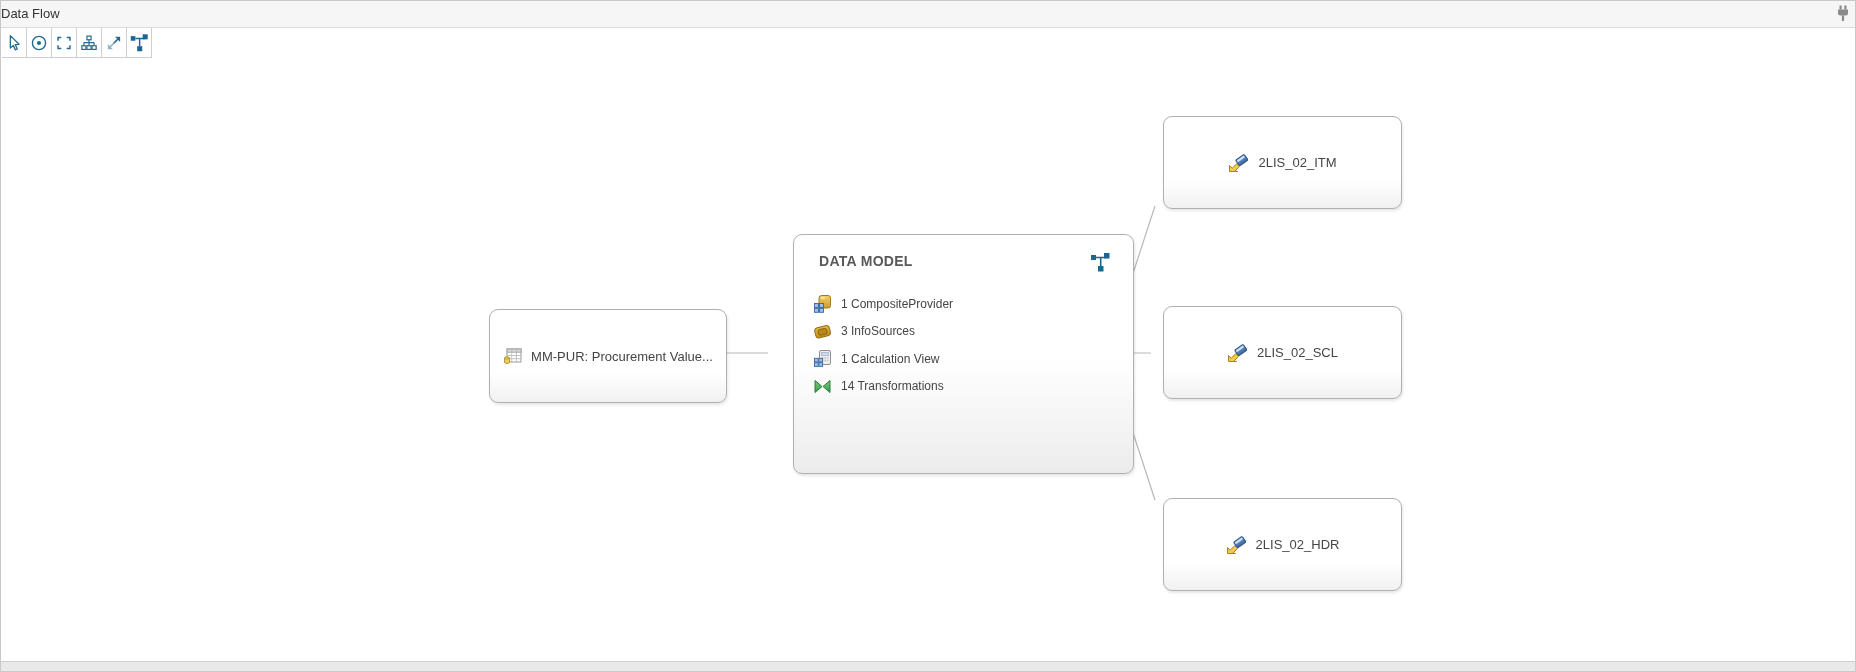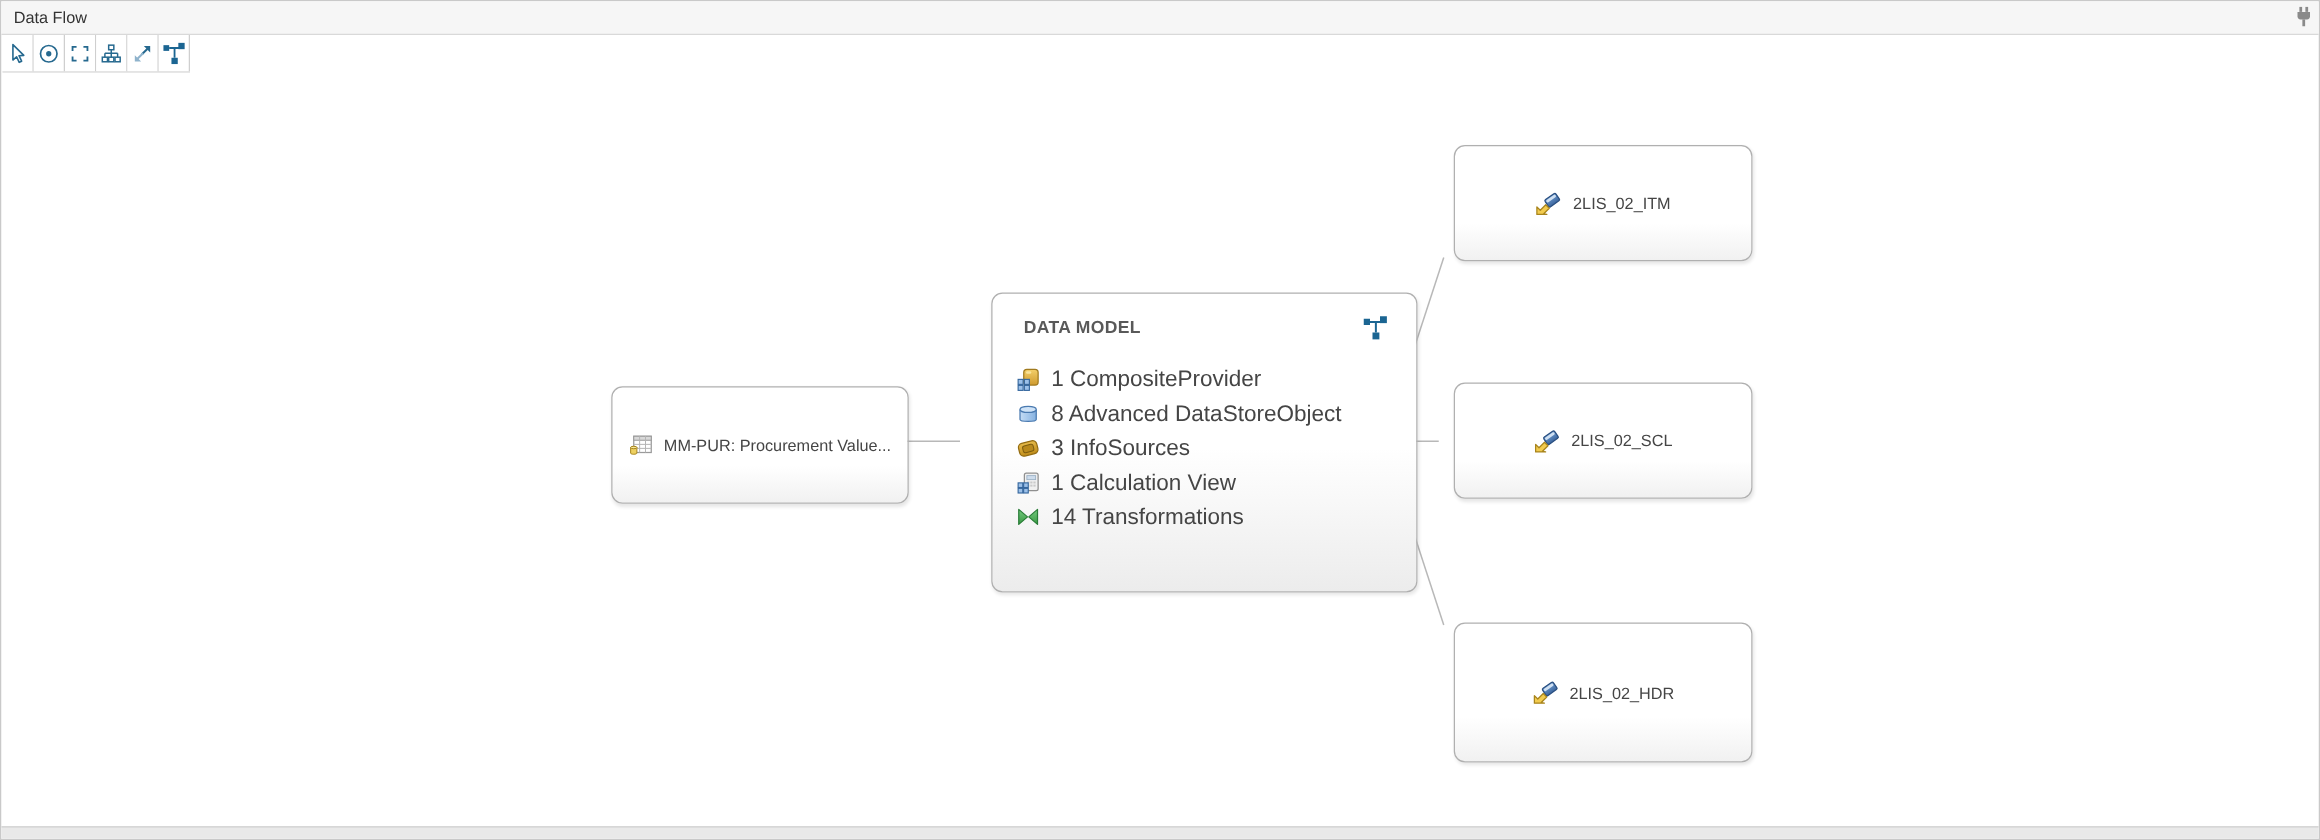--- a/index.html
+++ b/index.html
@@ -7,21 +7,21 @@
   .app {
     position:relative; width:1856px; height:672px; box-sizing:border-box;
     border:1px solid #c9c9c9; background:#fff; overflow:hidden;
   }
   
   .titlebar {
     position:absolute; top:0; left:0; right:0; height:26px;
     background:#f6f6f6; border-bottom:1px solid #d9d9d9; z-index:5;
   }
   .titlebar .title {
-    display:inline-block; padding-left:10px; line-height:26px;
+    display:inline-block; line-height:26px;
     font-size:13px; color:#333;
   }
   .plug { position:absolute; right:5px; top:4px; width:14px; height:17px; cursor:pointer; }
   
   .toolbar {
     position:absolute; top:27px; left:1px; display:flex; z-index:6;
     background:#fff; border-bottom:1px solid #cfcfcf;
   }
   .tool {
     width:25px; height:29px; margin:0; padding:0; background:#fff;
@@ -42,21 +42,21 @@
   .node.leaf { display:flex; align-items:center; justify-content:center; gap:8px;margin-left:12px; }
   .node.leaf .lbl { font-size:13px; color:#454545; white-space:nowrap; }
   .node.big { background:linear-gradient(180deg,#ffffff 52%,#ececec 100%); }
   .dm-title {
     position:absolute; top:18px; left:25px;
     font-size:14px; font-weight:bold; color:#595959; letter-spacing:.3px;
   }
   .dm-corner { position:absolute; top:16px; right:20px; width:25px; height:24px; }
   .dm-list { position:absolute; top:55px; left:19px; right:14px; }
   .dm-row { display:flex; align-items:center; gap:9px; height:27.5px; }
-  .dm-row .lbl { font-size:18px; color:#454545; white-space:nowrap; }
+  .dm-row .lbl { font-size:12px; color:#454545; white-space:nowrap; }
   .icon-box { flex:0 0 auto; display:flex; align-items:center; justify-content:center; }
   
   .hscroll {
     position:absolute; left:0; right:0; bottom:0; height:9px;
     background:#e9e9e9; border-top:1px solid #d0d0d0; z-index:5; cursor:default;
   }
 </style>
 </head>
 <body>
 
@@ -196,29 +196,20 @@
               <rect x="7.8" y="3" width="4.2" height="2" rx="1" fill="#f9e49c"></rect>
               <g fill="#9cc0e8" stroke="#35679e" stroke-width="0.9">
                 <rect x="1.5" y="9.5" width="4" height="4"></rect>
                 <rect x="6.5" y="9.5" width="4" height="4"></rect>
                 <rect x="1.5" y="14.3" width="4" height="4"></rect>
                 <rect x="6.5" y="14.3" width="4" height="4"></rect>
               </g>
             </svg>
           </span>
           <span class="lbl">1 CompositeProvider</span>
-        </div>
-        <div class="dm-row">
-          <span class="icon-box">
-            <svg width="19" height="19" viewBox="0 0 19 19">
-              <path d="M3,5.5 V13.5 c0,2 13,2 13,0 V5.5" fill="url(#cylGrad)" stroke="#4a7ab0" stroke-width="1"></path>
-              <ellipse cx="9.5" cy="5.5" rx="6.5" ry="2.4" fill="#cfe3f7" stroke="#4a7ab0" stroke-width="1"></ellipse>
-            </svg>
-          </span>
-          <span class="lbl">8 Advanced DataStoreObject</span>
         </div>
         <div class="dm-row">
           <span class="icon-box">
             <svg width="19" height="19" viewBox="0 0 19 19">
               <g transform="rotate(-14 9.5 9.5)">
                 <rect x="2" y="4.5" width="15" height="10.5" rx="3.4" fill="url(#goldGrad2)" stroke="#936c12" stroke-width="1"></rect>
                 <rect x="5.2" y="7" width="8.6" height="5.6" rx="1.6" fill="#b8891c" stroke="#7d5c0e" stroke-width="0.8"></rect>
               </g>
             </svg>
           </span>
@@ -278,21 +269,21 @@
           <g transform="rotate(-35 14 7)">
             <rect x="8.5" y="3.5" width="10.5" height="7" rx="1.2" fill="url(#blueBlock)" stroke="#2a4f80" stroke-width="1"></rect>
             <rect x="9.3" y="4.3" width="8.9" height="2.2" rx="1" fill="#cfe0f2"></rect>
           </g>
           <path d="M1.5,18.5 V12.5 L4.2,15.2 L8.6,10.8 L11.4,13.6 L7,18 L9.5,18.5 Z" fill="#f2cb4e" stroke="#a8841c" stroke-width="1" stroke-linejoin="round"></path>
         </svg>
       </span>
       <span class="lbl">2LIS_02_SCL</span>
     </div>
 
-    <div class="node leaf" style="left:1150px; top:497px; width:239px; height:112px;">
+    <div class="node leaf" style="left:1150px; top:497px; width:239px; height:93px;">
       <span class="icon-box">
         <svg width="22" height="20" viewBox="0 0 22 20">
           <g transform="rotate(-35 14 7)">
             <rect x="8.5" y="3.5" width="10.5" height="7" rx="1.2" fill="url(#blueBlock)" stroke="#2a4f80" stroke-width="1"></rect>
             <rect x="9.3" y="4.3" width="8.9" height="2.2" rx="1" fill="#cfe0f2"></rect>
           </g>
           <path d="M1.5,18.5 V12.5 L4.2,15.2 L8.6,10.8 L11.4,13.6 L7,18 L9.5,18.5 Z" fill="#f2cb4e" stroke="#a8841c" stroke-width="1" stroke-linejoin="round"></path>
         </svg>
       </span>
       <span class="lbl">2LIS_02_HDR</span>

